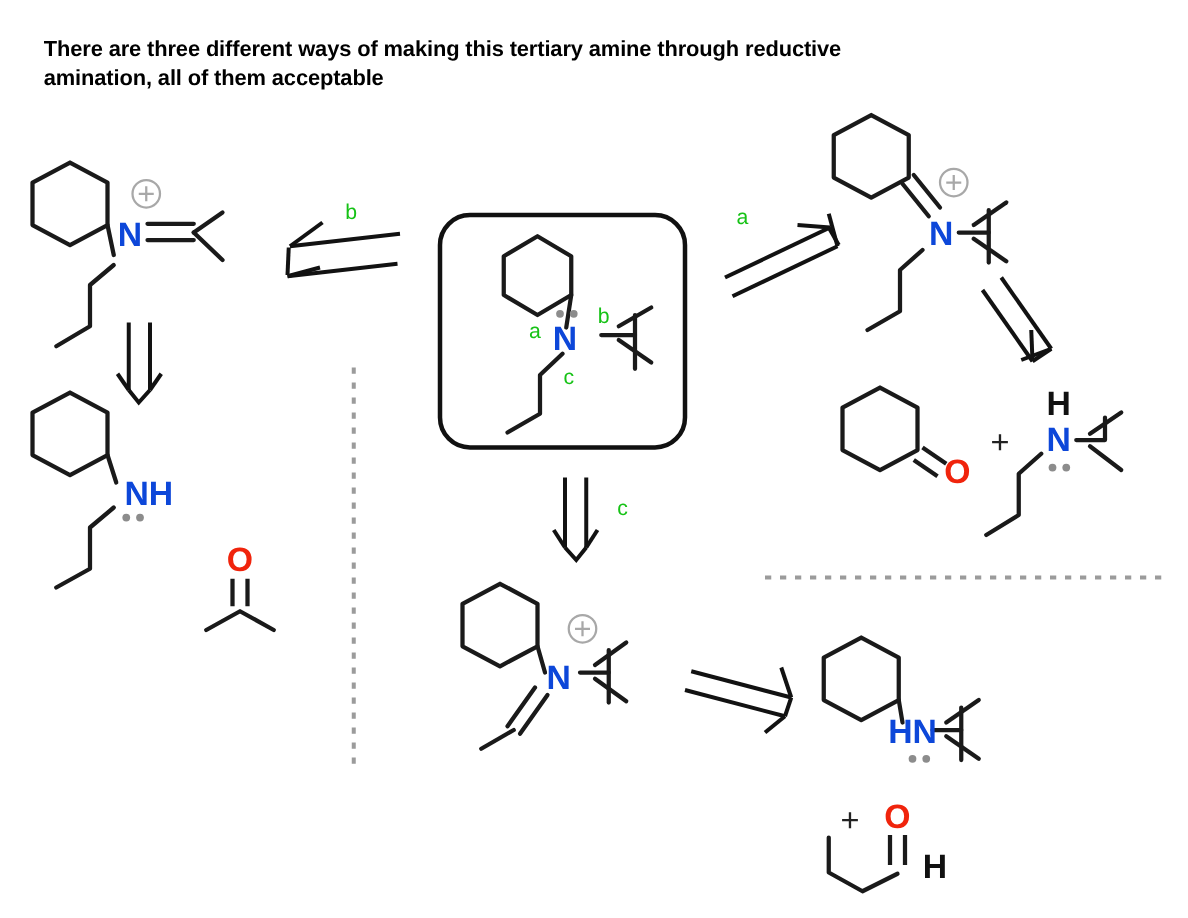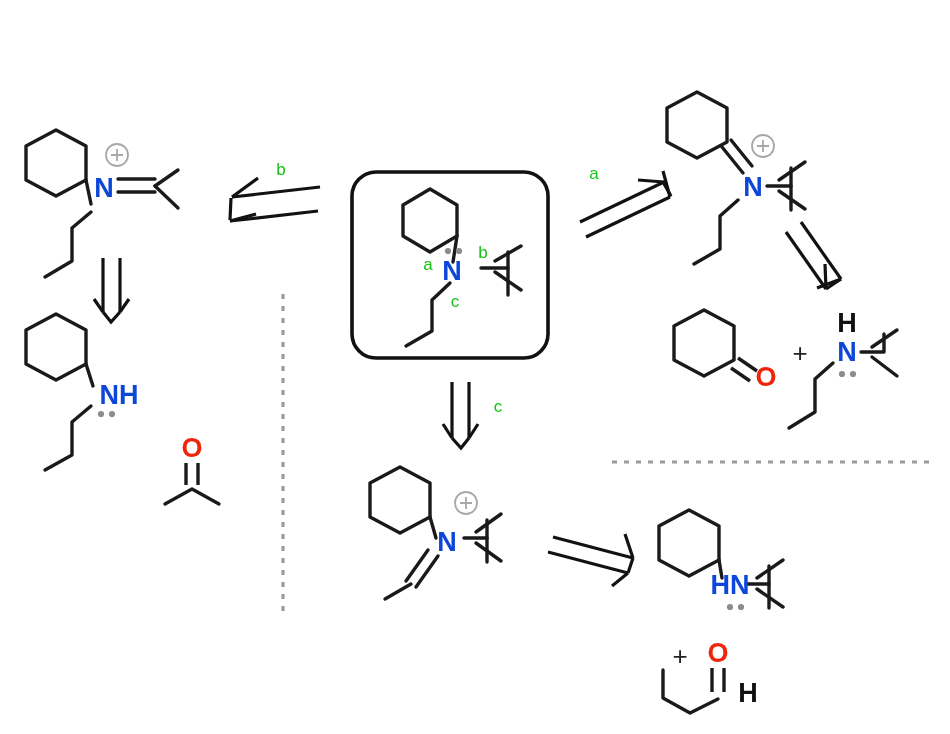--- a/index.html
+++ b/index.html
@@ -94,20 +94,21 @@
     stroke: #111111;
     stroke-width: 3.6;
     fill: none;
   }
 </style>
 </head>
 <body>
 
 <div id="page">
 
+  <div id="title">There are three different ways of making this tertiary amine through reductive amination, all of them acceptable</div>
 
   <svg class="svg-layer" viewBox="0 0 950 734">
 
     <g>
       <rect class="box" x="352" y="172" width="196" height="186" rx="24" ry="24"></rect>
 
       <path class="bond" d="M 403 236 L 403 205 L 430 189 L 457 205 L 457 236 L 430 252 Z"></path>
 
       <path class="bond" d="M 457 236 L 453 262"></path>
 

